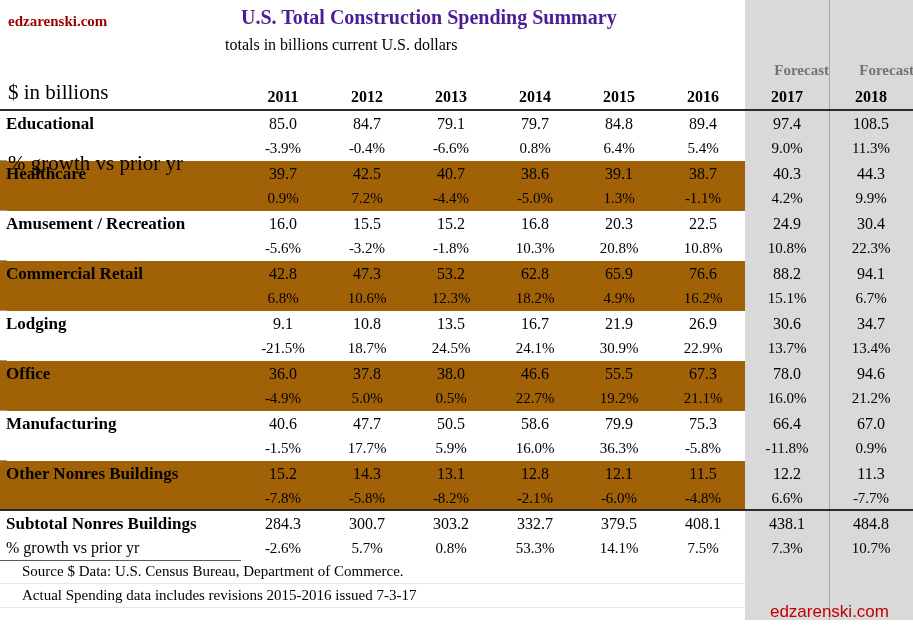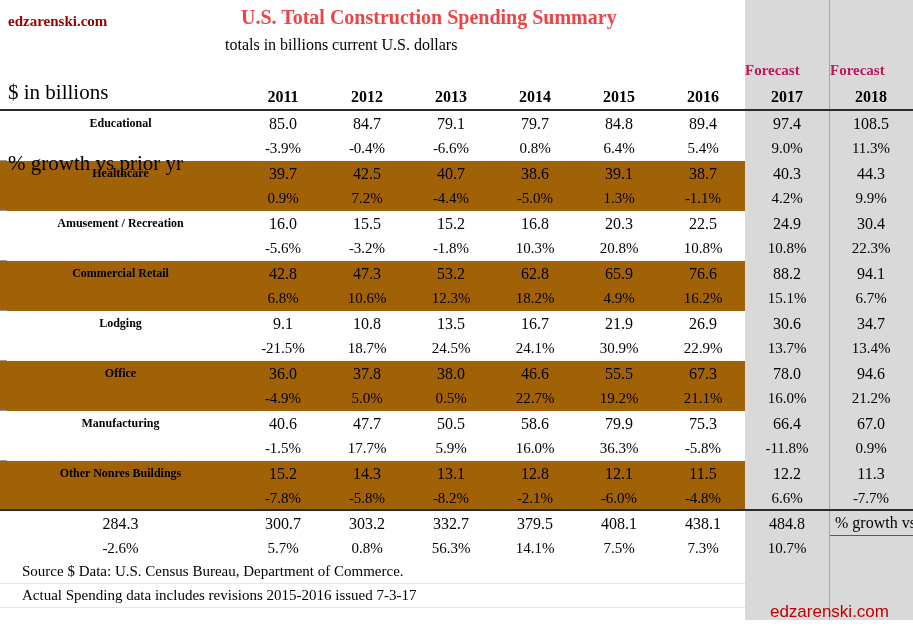--- a/index.html
+++ b/index.html
@@ -11,36 +11,36 @@
   
   .fbg{position:absolute;left:745px;top:0;width:168px;height:629px;background:#d9d9d9;z-index:0;}
   .fdiv{position:absolute;left:829px;top:0;width:1px;height:629px;background:#a6a6a6;z-index:1;}
 
   .layer{position:absolute;left:0;top:0;z-index:2;}
 
   
   .brand{position:absolute;left:8px;top:8px;line-height:26px;white-space:nowrap;}
   .brand .site{font-weight:bold;font-size:15px;color:#9a0000;}
   .brand .note{font-size:21px;margin-top:45px;}
-  .title{position:absolute;left:241px;top:6px;font-size:20px;font-weight:bold;color:#ef4444;white-space:nowrap;}
+  .title{position:absolute;left:241px;top:6px;font-size:20px;font-weight:bold;color:#4c1d95;white-space:nowrap;}
   .subtitle{position:absolute;left:225px;top:36px;font-size:16px;white-space:nowrap;}
-  .flabel{position:absolute;top:62px;width:84px;text-align:left;font-weight:bold;font-size:15px;color:#be185d;}
+  .flabel{position:absolute;top:62px;width:84px;text-align:right;font-weight:bold;font-size:15px;color:#737373;}
   .fl1{left:745px;} .fl2{left:830px;}
   .years{position:absolute;left:0;top:86px;display:grid;grid-template-columns:241px repeat(8,84px);height:22px;line-height:22px;}
   .year{text-align:center;font-weight:bold;font-size:16px;}
 
   
   .rule{position:absolute;left:0;width:913px;height:2px;background:#2b2b2b;z-index:4;}
   .rule.hdr{top:109px;} .rule.sub{top:509px;}
 
   
   .tbody{position:absolute;left:0;top:111px;width:913px;}
   .block{display:grid;grid-template-columns:241px repeat(8,84px);grid-auto-rows:25px;position:relative;}
   .block::before{content:"";position:absolute;left:0;top:-1px;width:7px;height:1px;background:#9a9a9a;}
-  .lbl{font-weight:bold;font-size:12px;line-height:25px;white-space:nowrap;text-align:center;}
+  .lbl{font-weight:bold;font-size:17px;line-height:25px;padding-left:6px;white-space:nowrap;}
   .sublbl{font-size:16px;line-height:24px;padding-left:6px;white-space:nowrap;border-bottom:1px solid #595959;}
   .cell{text-align:center;}
   .val{font-size:16px;line-height:25px;}
   .pct{font-size:15px;line-height:25px;}
   .s{background:#a16207;}
 
   
   .footnotes{position:absolute;left:0;top:560px;width:745px;}
   .footnote{height:23px;line-height:23px;padding-left:22px;font-size:15px;border-bottom:1px solid #e6e6e6;white-space:nowrap;}
   .sheet-bottom{position:absolute;left:0;top:629px;width:913px;height:1px;background:#bdbdbd;z-index:3;}
@@ -238,33 +238,34 @@
         <div class="cell pct s">-7.8%</div>
         <div class="cell pct s">-5.8%</div>
         <div class="cell pct s">-8.2%</div>
         <div class="cell pct s">-2.1%</div>
         <div class="cell pct s">-6.0%</div>
         <div class="cell pct s">-4.8%</div>
         <div class="cell pct">6.6%</div>
         <div class="cell pct">-7.7%</div>
       </div>
       <div class="block">
+        <div class="lbl">Subtotal Nonres Buildings</div>
         <div class="cell val">284.3</div>
         <div class="cell val">300.7</div>
         <div class="cell val">303.2</div>
         <div class="cell val">332.7</div>
         <div class="cell val">379.5</div>
         <div class="cell val">408.1</div>
         <div class="cell val">438.1</div>
         <div class="cell val">484.8</div>
         <div class="sublbl">% growth vs prior yr</div>
         <div class="cell pct">-2.6%</div>
         <div class="cell pct">5.7%</div>
         <div class="cell pct">0.8%</div>
-        <div class="cell pct">56.3%</div>
+        <div class="cell pct">53.3%</div>
         <div class="cell pct">14.1%</div>
         <div class="cell pct">7.5%</div>
         <div class="cell pct">7.3%</div>
         <div class="cell pct">10.7%</div>
       </div>
     </div>
 
   <div class="footnotes">
       <div class="footnote">Source $ Data: U.S. Census Bureau, Department of Commerce.</div>
       <div class="footnote">Actual Spending data includes revisions 2015-2016 issued 7-3-17</div>

